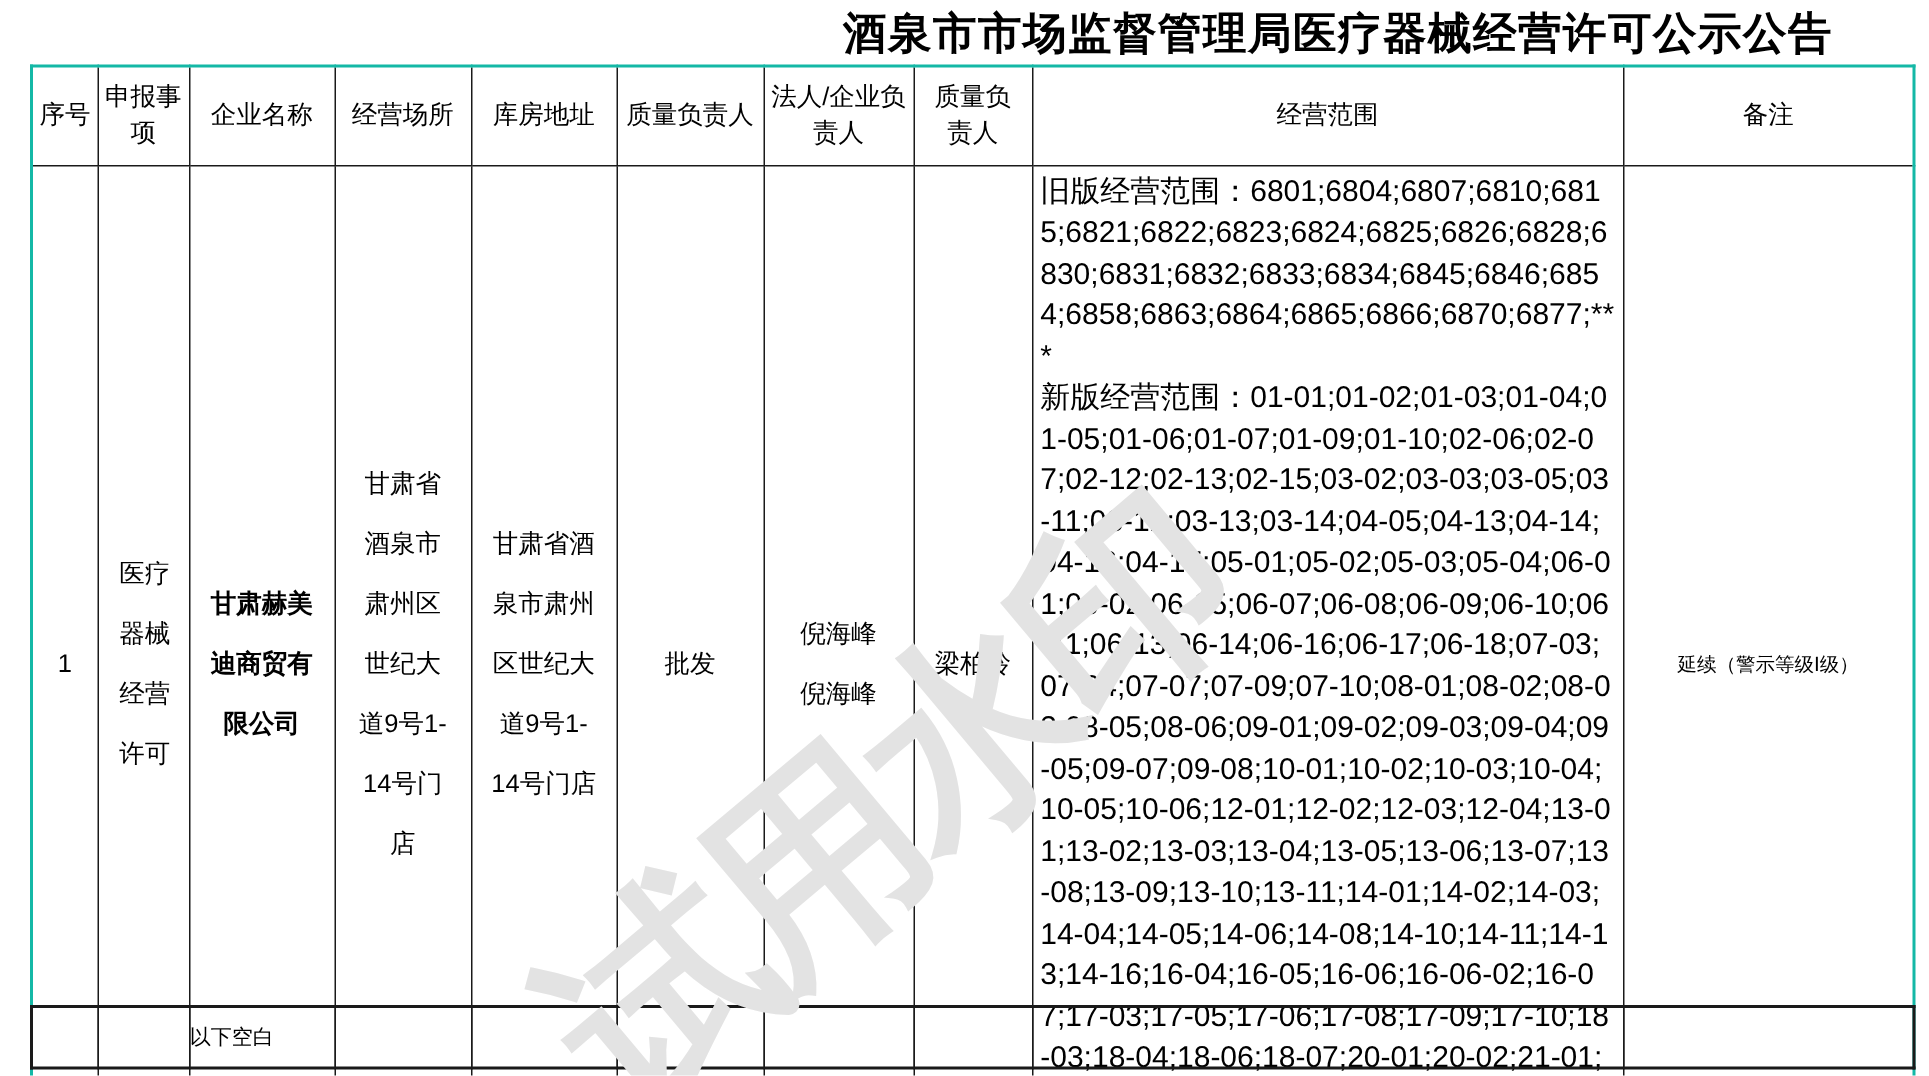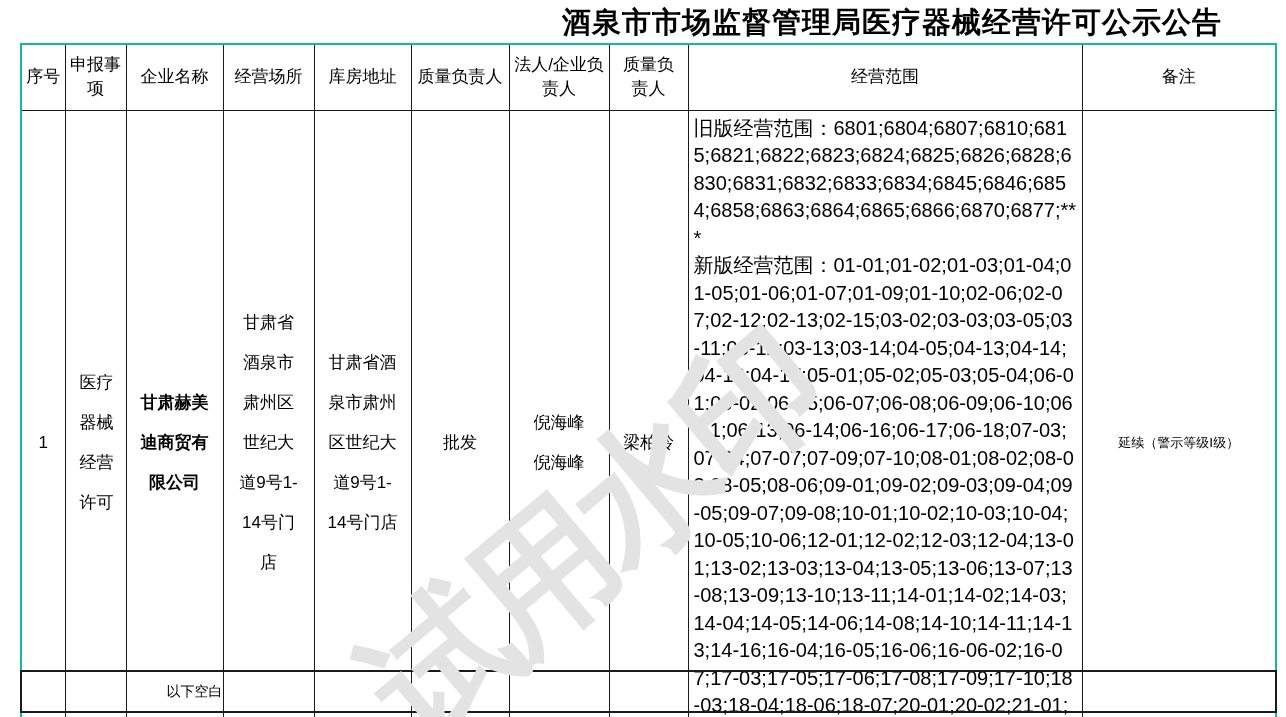--- a/index.html
+++ b/index.html
@@ -51,21 +51,21 @@
 
   td.cell-scope{
     vertical-align:top; text-align:left;
     font-size:20px; line-height:27.5px;
     padding:4px 4px 0 5px;
     word-break:break-all;
   }
   td.cell-scope p{ margin:0; }
 
   td.cell-remark{ font-size:13px; }
-  td.cell-blank-note{ text-align:right; vertical-align:middle; font-size:14px; }
+  td.cell-blank-note{ text-align:left; vertical-align:middle; font-size:14px; }
 
   .watermark{
     position:absolute;
     left:388px; top:612px;
     z-index:10;
     font-size:142px; font-weight:bold;
     color:#e3e3e3;
     letter-spacing:-8px;
     white-space:nowrap;
     transform:rotate(-40deg);

